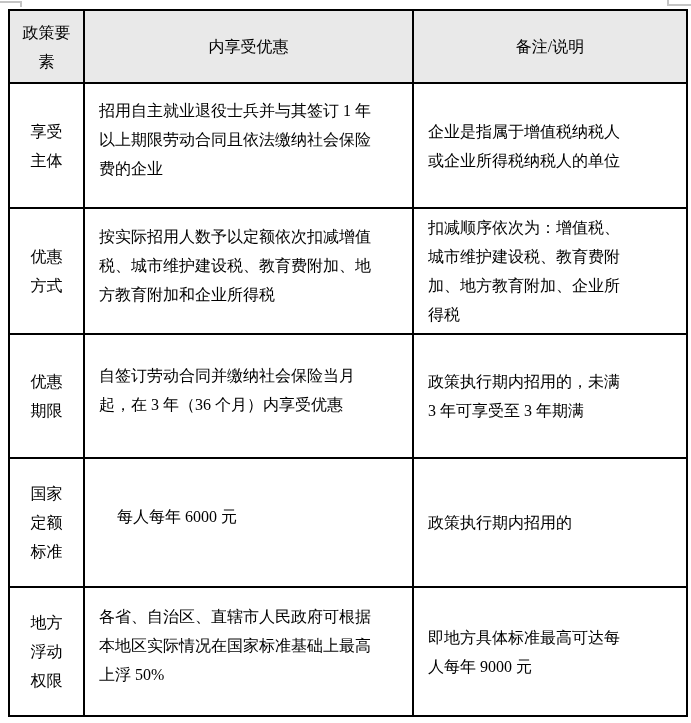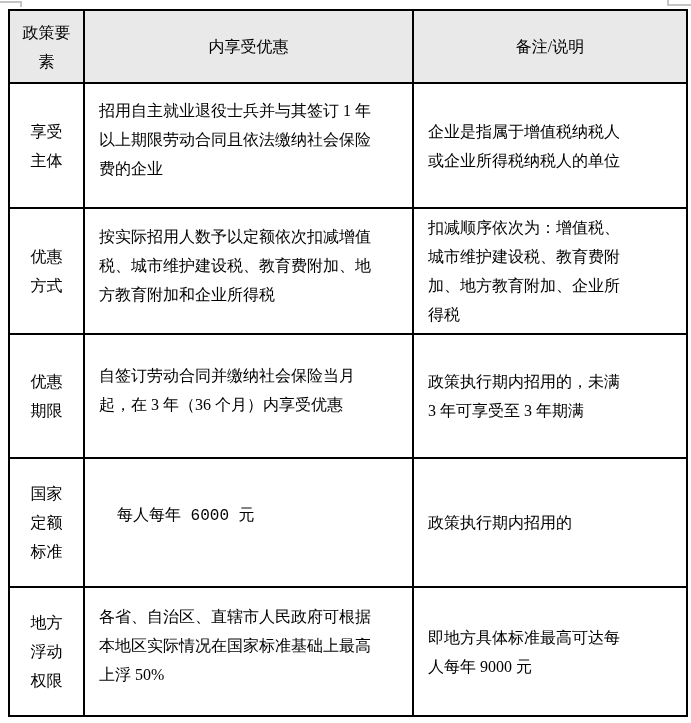--- a/index.html
+++ b/index.html
@@ -55,21 +55,21 @@
     padding: 20px 14px;
   }
   td.provision {
     text-align: left;
     padding: 4px 32px 16px 14px;
   }
   td.note {
     text-align: left;
     padding: 4px 58px 4px 14px;
   }
-  td.indent { text-indent: 18px; font-family: Liberation Mono, monospace; }
+  td.indent { text-indent: 18px; }
 </style>
 </head>
 <body>
 
 <div class="artifact-topleft"></div>
 <div class="artifact-topright"></div>
 
 <table class="policy">
   <colgroup>
     <col style="width:75px">

